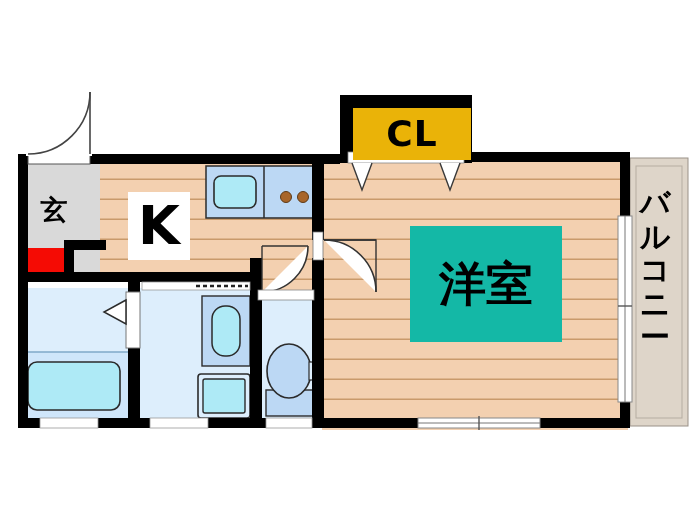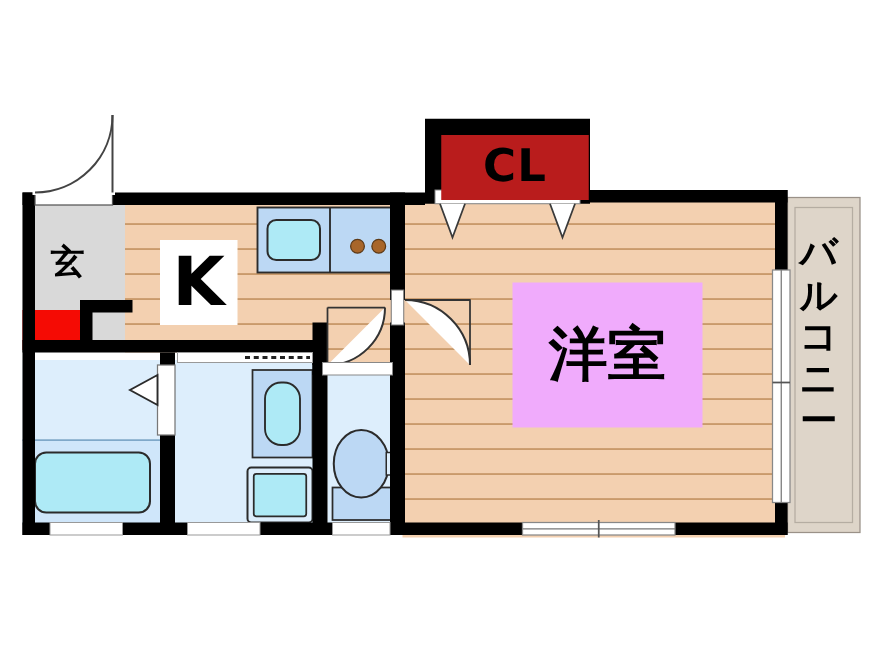--- a/index.html
+++ b/index.html
@@ -38,29 +38,29 @@
     color: #000000;
   }
   #label-genkan {
     left: 33px; top: 190px; width: 42px; height: 38px;
     font-size: 27px;
     font-weight: 700;
     color: #000000;
   }
   #label-cl {
     left: 353px; top: 108px; width: 118px; height: 52px;
-    background: #b91c1c;
+    background: #eab308;
     font-size: 36px;
     font-weight: 700;
     color: #000000;
     letter-spacing: 1px;
   }
   #label-room {
     left: 410px; top: 226px; width: 152px; height: 116px;
-    background: #f0abfc;
+    background: #14b8a6;
     flex-direction: column;
     justify-content: center;
     gap: 2px;
   }
   #label-room .l1 {
     font-size: 47px; font-weight: 700; color: #000; line-height: 1.05;
   }
   #label-room .l2 {
     font-size: 47px; font-weight: 700; color: #000; line-height: 1.05;
   }

